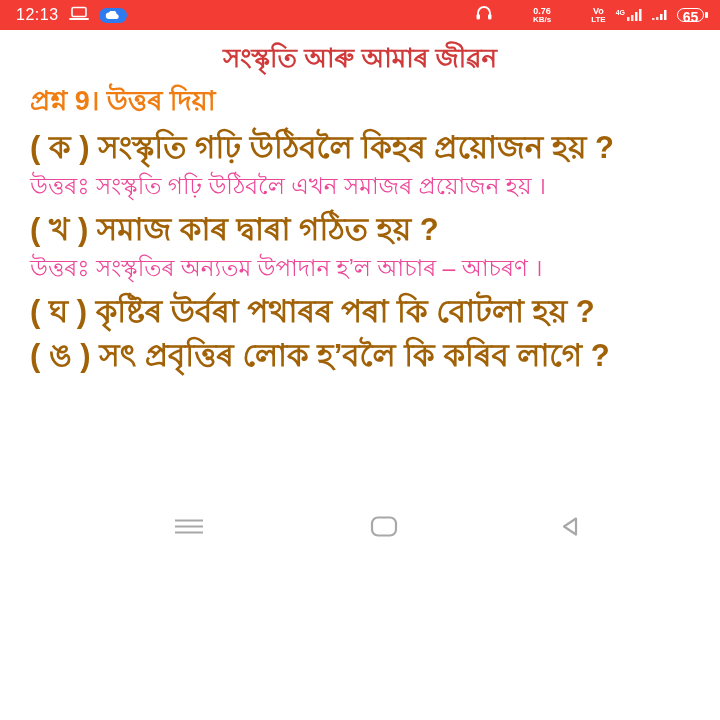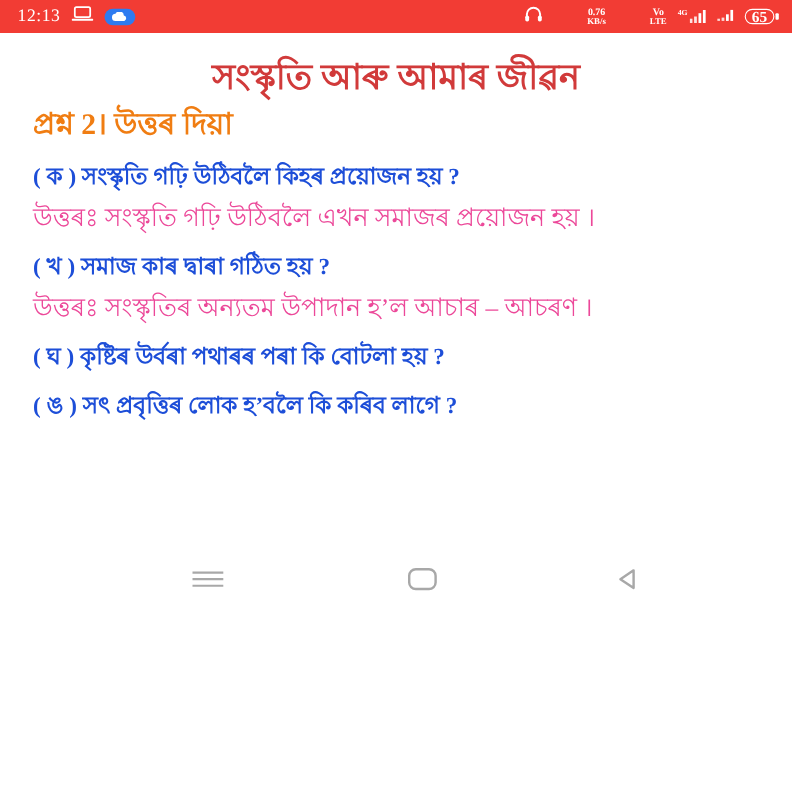--- a/index.html
+++ b/index.html
@@ -1,19 +1,19 @@
 <!DOCTYPE html>
 <html><head>
 <meta charset="utf-8">
 <style>
   * { margin:0; padding:0; box-sizing:border-box; }
   html,body { width:720px; height:720px; overflow:hidden; background:#fff; }
   .screen {
     position:relative; width:720px; height:544px; background:#ffffff;
-    font-family:Liberation Serif, serif; overflow:hidden;
+    font-family:Liberation Sans, sans-serif; overflow:hidden;
   }
 
   
   .status-bar {
     position:absolute; top:0; left:0; right:0; height:30px;
     background:#f23c34; color:#fff; z-index:30;
     display:flex; align-items:center; justify-content:space-between;
     padding:0 16px;
   }
   .sb-group { display:flex; align-items:center; gap:10px; }
@@ -35,27 +35,27 @@
     font-size:14px; font-weight:bold; position:relative;
   }
   .battery::after {
     content:""; position:absolute; right:-4.5px; top:50%; transform:translateY(-50%);
     width:2.5px; height:6px; background:#fff; border-radius:1px;
   }
 
   
   .content { position:absolute; top:30px; left:0; right:0; padding:0 30px 60px; z-index:10; }
   .page-title {
-    color:#d13a3a; font-size:32px; font-weight:bold; text-align:center;
-    line-height:36px; margin-top:22px;
+    color:#d13a3a; font-size:26px; font-weight:bold; text-align:center;
+    line-height:36px; margin-top:10px;
   }
   .page-subtitle {
     color:#f07d12; font-size:27px; font-weight:bold; line-height:34px; margin-top:8px;
   }
-  .q { color:#1d4ed8; font-size:21px; font-weight:bold; line-height:28px; margin-top:16px; }
+  .q { color:#a16207; font-size:31px; font-weight:bold; line-height:28px; margin-top:16px; }
   .a { color:#ec4899; font-size:23px; line-height:28px; margin-top:10px; }
 
   
   .fab {
     position:absolute; left:594px; top:612px; width:66px; height:42px;
     background:#eb1e4e; border:none; border-radius:10px; cursor:pointer;
     display:flex; align-items:center; justify-content:center; z-index:40;
   }
 
   
@@ -126,21 +126,21 @@
         </svg>
       </span>
       <span class="battery">
         <span>65</span>
       </span>
     </div>
   </div>
 
   <div class="content">
     <h1 class="page-title">সংস্কৃতি আৰু আমাৰ জীৱন</h1>
-    <h2 class="page-subtitle">প্ৰশ্ন 2। উত্তৰ দিয়া</h2>
+    <h2 class="page-subtitle">প্ৰশ্ন 9। উত্তৰ দিয়া</h2>
 
     <section>
       <p class="q">( ক ) সংস্কৃতি গঢ়ি উঠিবলৈ কিহৰ প্ৰয়োজন হয় ?</p>
       <p class="a">উত্তৰঃ  সংস্কৃতি গঢ়ি উঠিবলৈ এখন সমাজৰ প্ৰয়োজন হয় ।</p>
     </section>
 
     <section>
       <p class="q">( খ ) সমাজ কাৰ দ্বাৰা গঠিত হয় ?</p>
     </section>
 

